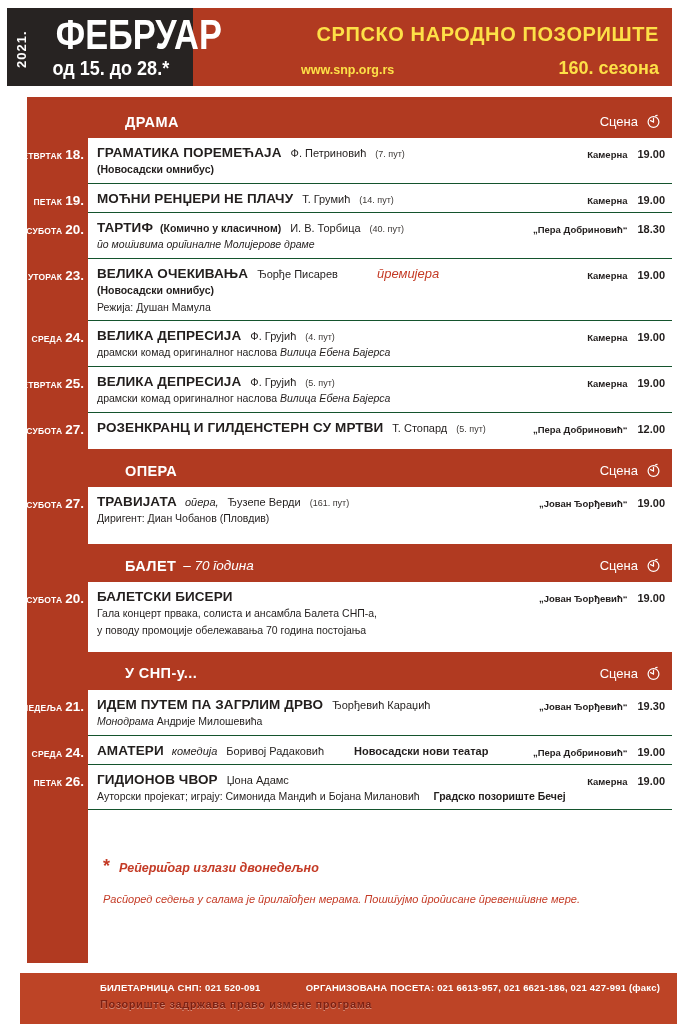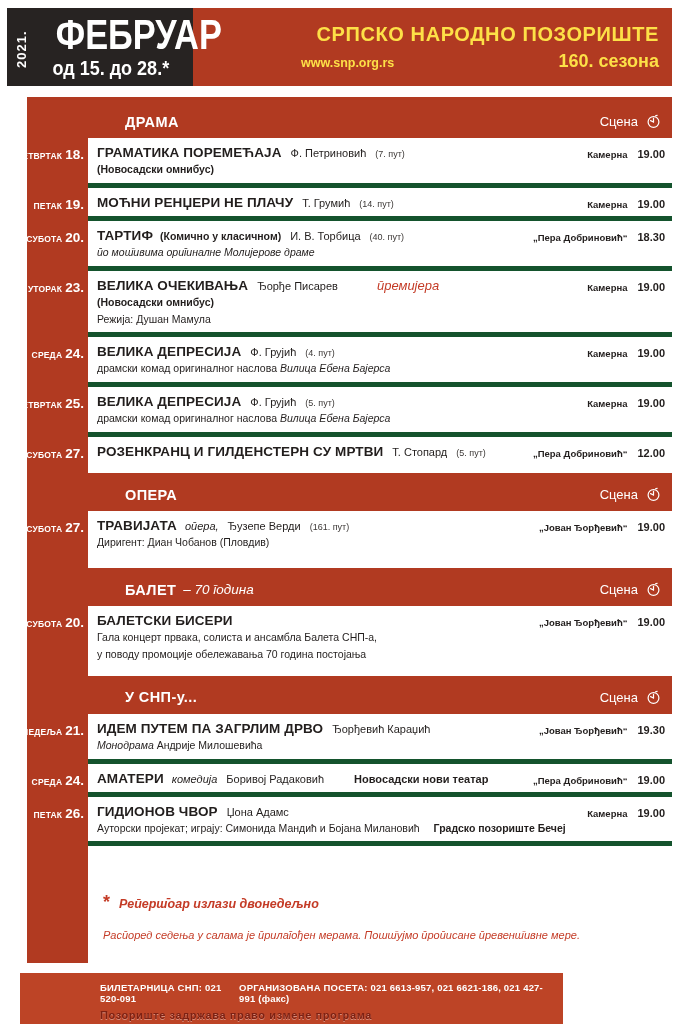--- a/index.html
+++ b/index.html
@@ -11,39 +11,39 @@
   .hdr-black { width:186px; background:#272322; color:#fff; position:relative; }
   .year { position:absolute; left:7px; top:13px; height:56px; writing-mode:vertical-rl;
           transform:rotate(180deg); font-weight:bold; font-size:13px; letter-spacing:1px; text-align:center; }
   .month-wrap { position:absolute; left:28px; right:6px; top:4px; text-align:center; }
   .month { display:inline-block; font-size:43px; font-weight:bold; line-height:1.05;
            transform:scaleX(.8); transform-origin:50% 50%; white-space:nowrap; }
   .range { display:inline-block; font-size:20px; font-weight:bold; line-height:1;
            transform:scaleX(.9); transform-origin:50% 50%; margin-top:1px; white-space:nowrap; }
   .hdr-red { flex:1; background:#b13a21; color:#fde047; padding:15px 13px 0 0; }
   .theater { text-align:right; font-size:20px; font-weight:bold; letter-spacing:.6px; white-space:nowrap; }
-  .hdr-sub { display:flex; justify-content:space-between; align-items:baseline; margin-top:5px; padding-left:108px; }
+  .hdr-sub { display:flex; justify-content:space-between; align-items:baseline; margin-top:12px; padding-left:108px; }
   .site { font-weight:bold; font-size:12.5px; }
   .season { font-weight:bold; font-size:18px; }
 
   
   .content { position:absolute; left:27px; top:97px; width:645px; height:866px;
              background:#b13a21; padding-top:8px; display:flex; flex-direction:column; }
   #sections { margin-left:61px; flex:1; display:flex; flex-direction:column; gap:5px; }
   .section.last { flex:1; display:flex; flex-direction:column; }
   .bar { height:33px; flex:0 0 auto; display:flex; align-items:center; color:#fff; padding:0 11px 0 37px; }
   .bar-title { font-weight:bold; font-size:14.5px; letter-spacing:.4px; }
   .bar-italic { font-style:italic; font-size:13.5px; margin-left:7px; }
   .bar-right { margin-left:auto; display:flex; align-items:flex-start; gap:8px; }
   .scene { font-size:13px; }
   .panel { background:#fff; color:#221e1d; }
   .section.last .panel { flex:1; }
 
   .row { position:relative; padding:7px 7px 6px 9px; }
-  .row.bdr { border-bottom:5px solid #14532d; }
+  .row.bdr { border-bottom:1px solid #14532d; }
   .date { position:absolute; right:100%; margin-right:4px; top:9px; width:80px; color:#fff;
           display:flex; justify-content:flex-end; align-items:baseline; gap:3px; white-space:nowrap; }
   .day  { font-size:8.5px; font-weight:bold; letter-spacing:.2px; }
   .dnum { font-size:13.5px; font-weight:bold; }
   .rowflex { display:flex; align-items:flex-start; }
   .main { flex:1; min-width:0; }
   .tline { display:flex; align-items:baseline; white-space:nowrap; }
   .ttl    { font-weight:bold; font-size:13.5px; letter-spacing:.1px; }
   .tnote  { font-weight:bold; font-size:10.5px; margin-left:7px; }
   .tgenre { font-style:italic; font-size:11px; margin-left:8px; }
@@ -58,21 +58,21 @@
   .venue { font-weight:bold; font-size:9.5px; }
   .time  { font-weight:bold; font-size:11px; }
 
   .fnotes { padding:46px 10px 0 15px; color:#c43b26; }
   .fn1 { display:flex; align-items:baseline; gap:9px; }
   .fstar { font-size:18px; font-weight:bold; }
   .fn1t { font-style:italic; font-weight:bold; font-size:12.5px; }
   .fn2 { font-style:italic; font-size:11px; margin-top:16px; }
 
   
-  .footer { position:absolute; left:20px; top:973px; width:543px; height:51px;
+  .footer { position:absolute; left:20px; top:973px; width:657px; height:51px;
             background:#bd4426; color:#fff; padding:9px 17px 0 80px; }
   .f1 { display:flex; justify-content:space-between; font-weight:bold; font-size:9.5px; letter-spacing:.2px; }
   .f-note { margin-top:5px; font-size:11px; font-weight:bold; color:#7e2113;
             text-shadow:0 1px 0 rgba(255,255,255,.38); letter-spacing:.6px; }
 </style>
 </head>
 <body>
 
 <div class="page">
 

